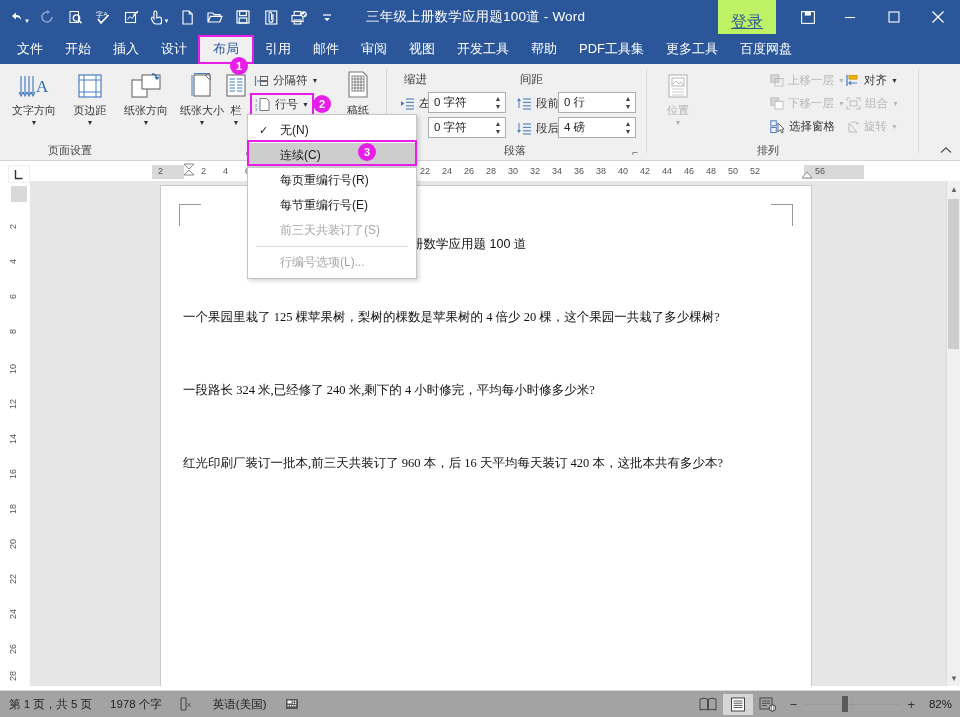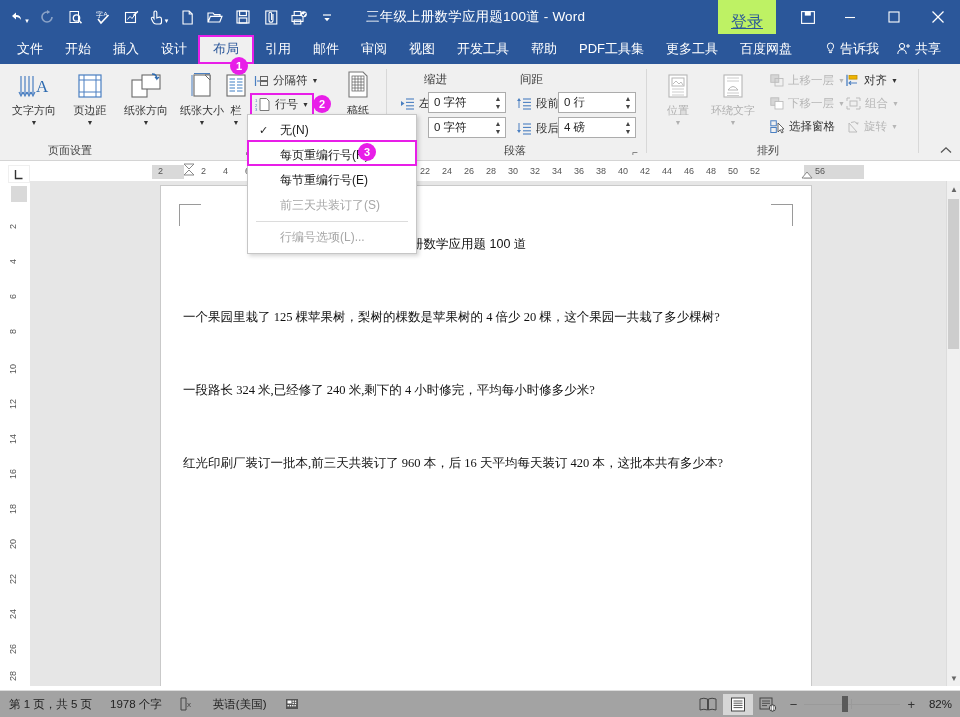--- a/index.html
+++ b/index.html
@@ -321,40 +321,20 @@
     <div class="tab active">布局</div>
     <div class="tab">引用</div>
     <div class="tab">邮件</div>
     <div class="tab">审阅</div>
     <div class="tab">视图</div>
     <div class="tab">开发工具</div>
     <div class="tab">帮助</div>
     <div class="tab">PDF工具集</div>
     <div class="tab">更多工具</div>
     <div class="tab">百度网盘</div>
-    <div class="tabs-right">
-      <div class="tab">
-        <span class="mini-ic">
-          <svg width="11" height="13" viewBox="0 0 11 13">
-              <path d="M5.5 1 Q8.6 1 8.6 4.2 Q8.6 6 7 7.4 L7 9 L4 9 L4 7.4 Q2.4 6 2.4 4.2 Q2.4 1 5.5 1 Z" fill="none" stroke="#fff" stroke-width="1"></path>
-              <line x1="4.1" y1="10.6" x2="6.9" y2="10.6" stroke="#fff" stroke-width="1"></line>
-            </svg>
-        </span><span>告诉我</span>
-      </div>
-      <div class="tab">
-        <span class="mini-ic">
-          <svg width="14" height="13" viewBox="0 0 14 13">
-              <circle cx="5" cy="4" r="2.6" fill="none" stroke="#fff" stroke-width="1"></circle>
-              <path d="M0.8 12 Q0.8 7.6 5 7.6 Q9.2 7.6 9.2 12" fill="none" stroke="#fff" stroke-width="1"></path>
-              <line x1="11" y1="2" x2="11" y2="6" stroke="#fff" stroke-width="1"></line>
-              <line x1="9" y1="4" x2="13" y2="4" stroke="#fff" stroke-width="1"></line>
-            </svg>
-        </span><span>共享</span>
-      </div>
-    </div>
   </div>
 
   <div class="badge" style="left:230px;top:57px">1</div>
   <div class="badge" style="left:313px;top:95px">2</div>
   <div class="badge" style="left:358px;top:143px">3</div>
 
   <div class="ribbon">
 
     <div class="group" style="left:0;width:380px">
       <div class="bigbtn" style="left:6px">
@@ -474,21 +454,21 @@
         </span>
         <span class="lb">稿纸</span>
       </div>
 
       <div class="group-label" style="left:-110px;width:360px">页面设置</div>
       <div class="dlglauncher" style="left:246px">⌐</div>
     </div>
     <div class="gsep" style="left:386px"></div>
 
     <div class="group" style="left:388px;width:254px">
-      <div class="spin-lbl" style="left:36px;top:8px">缩进</div>
+      <div class="spin-lbl" style="left:16px;top:8px">缩进</div>
       <div class="spin-lbl" style="left:132px;top:8px">间距</div>
 
       <div class="smallbtn" style="left:12px;top:29px;padding:0">
         <span class="ic">
           <svg width="15" height="13" viewBox="0 0 15 13">
               <path d="M1 4 L4.5 6.5 L1 9 Z" fill="#4a7fc1"></path>
               <g stroke="#4a7fc1" stroke-width="1.1">
                 <line x1="6" y1="2" x2="14" y2="2"></line>
                 <line x1="6" y1="5.4" x2="14" y2="5.4"></line>
                 <line x1="6" y1="8.8" x2="14" y2="8.8"></line>
@@ -587,36 +567,20 @@
               <rect x="8" y="6" width="12" height="8" fill="none" stroke="#b6b6b6" stroke-width="1"></rect>
               <path d="M9 12 L12 9 L15 12 L17 10 L19 13" stroke="#b6b6b6" stroke-width="0.9" fill="none"></path>
               <g stroke="#c6c6c6" stroke-width="0.9">
                 <line x1="8" y1="17" x2="20" y2="17"></line>
                 <line x1="8" y1="20" x2="20" y2="20"></line>
                 <line x1="8" y1="23" x2="20" y2="23"></line>
               </g>
             </svg>
         </span>
         <span class="lb">位置</span>
-        <span class="cv">▼</span>
-      </div>
-      <div class="bigbtn dim" style="left:54px;width:62px">
-        <span class="ic">
-          <svg width="28" height="30" viewBox="0 0 28 30">
-              <rect x="5" y="3" width="18" height="22" fill="#fff" stroke="#b6b6b6" stroke-width="1.1"></rect>
-              <g stroke="#c6c6c6" stroke-width="0.9">
-                <line x1="8" y1="6" x2="20" y2="6"></line>
-                <line x1="8" y1="9" x2="20" y2="9"></line>
-                <line x1="8" y1="21" x2="20" y2="21"></line>
-                <line x1="8" y1="23.5" x2="20" y2="23.5"></line>
-              </g>
-              <path d="M9 18 Q14 11 19 18 Z" fill="none" stroke="#b6b6b6" stroke-width="1"></path>
-            </svg>
-        </span>
-        <span class="lb">环绕文字</span>
         <span class="cv">▼</span>
       </div>
 
       <div class="smallbtn dim" style="left:118px;top:6px">
         <span class="ic">
           <svg width="14" height="13" viewBox="0 0 14 13">
               <rect x="0.8" y="0.8" width="8" height="7.5" fill="#d6d6d6" stroke="#bcbcbc" stroke-width="0.9"></rect>
               <rect x="5" y="4.5" width="8" height="7.5" fill="none" stroke="#bcbcbc" stroke-width="0.9"></rect>
             </svg>
         </span>
@@ -693,20 +657,23 @@
       <svg width="12" height="9" viewBox="0 0 12 9">
           <path d="M1 6.5 L6 1.8 L11 6.5" stroke="#555" stroke-width="1.3" fill="none"></path>
         </svg>
     </div>
   </div>
 
   <div class="menu">
     <div class="menu-item">
       <span class="check">✓</span>
       <span>无(N)</span>
+    </div>
+    <div class="menu-item sel">
+      <span>连续(C)</span>
     </div>
     <div class="menu-item">
       <span>每页重编行号(R)</span>
     </div>
     <div class="menu-item">
       <span>每节重编行号(E)</span>
     </div>
     <div class="menu-item dimmed">
       <span>前三天共装订了(S)</span>
     </div>

